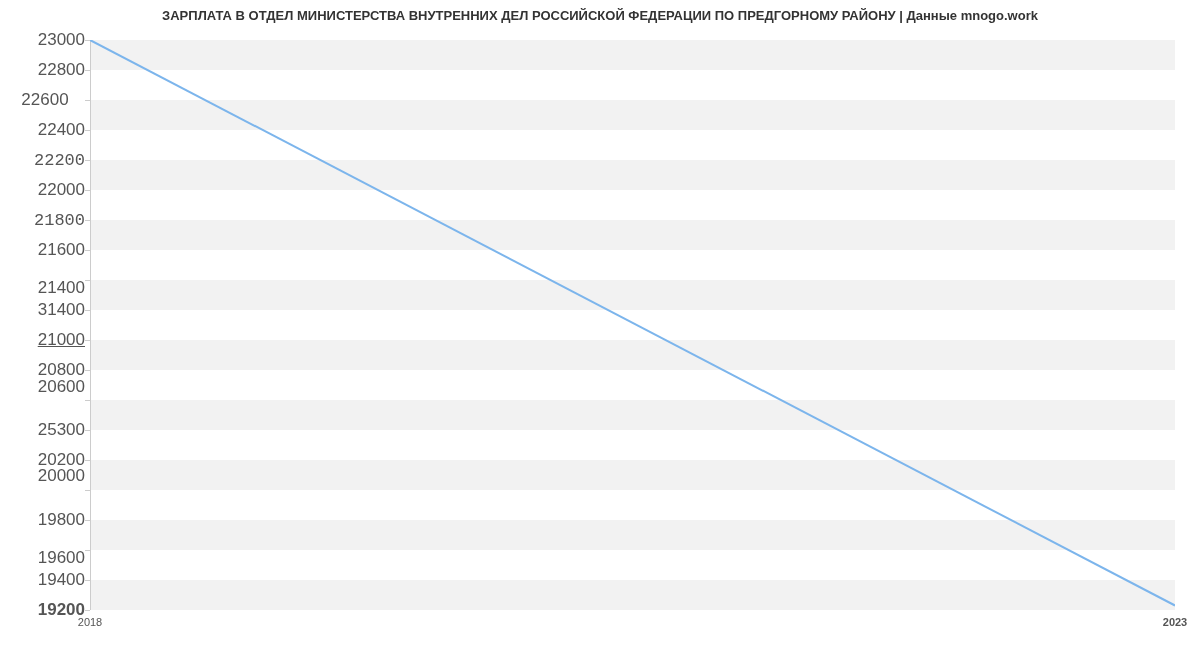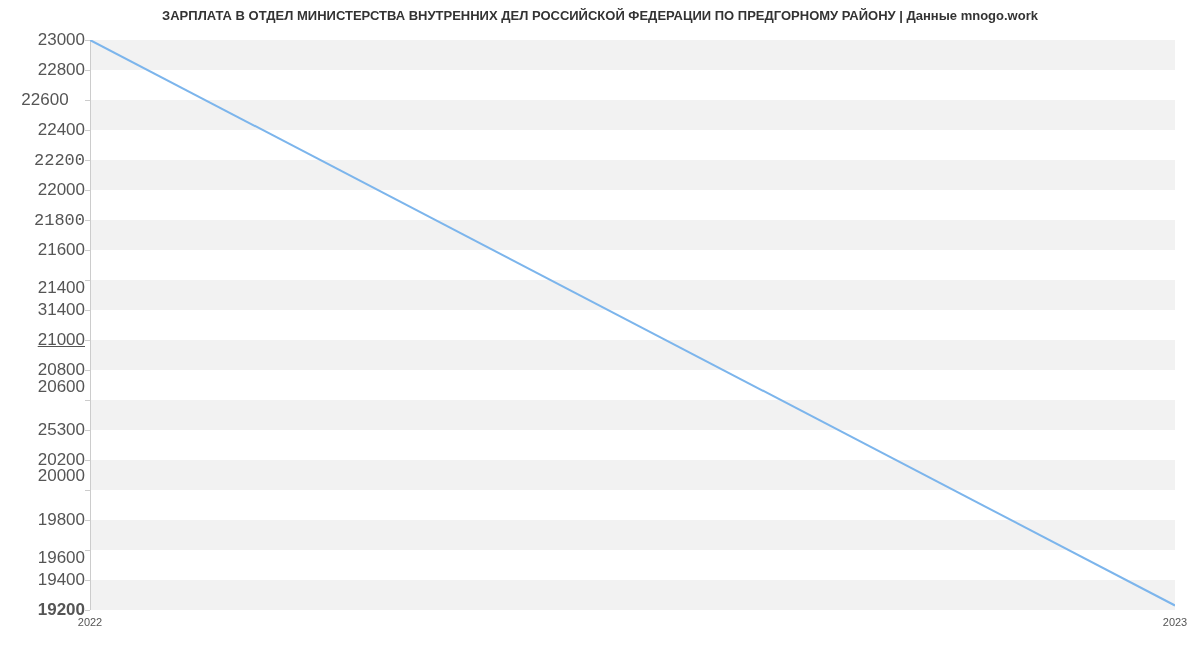--- a/index.html
+++ b/index.html
@@ -143,15 +143,15 @@
     <div class="y-tick-label" style="top: 387px;">20600</div>
     <div class="y-tick-label" style="top: 430px;">25300</div>
     <div class="y-tick-label" style="top: 460px;">20200</div>
     <div class="y-tick-label" style="top: 476px;">20000</div>
     <div class="y-tick-label" style="top: 520px;">19800</div>
     <div class="y-tick-label" style="top: 550px; margin-top: 8px;">19600</div>
     <div class="y-tick-label" style="top: 580px;">19400</div>
     <div class="y-tick-label" style="top: 610px; font-weight: bold;">19200</div>
   </div>
 <div id="x-labels">
-    <div class="x-tick-label" style="left: 90px;">2022</div>
-    <div class="x-tick-label" style="left: 1175px;">2023</div>
+    <div class="x-tick-label" style="left: 90px;">2018</div>
+    <div class="x-tick-label" style="left: 1175px; font-weight: bold;">2023</div>
   </div>
 
 </body></html>

